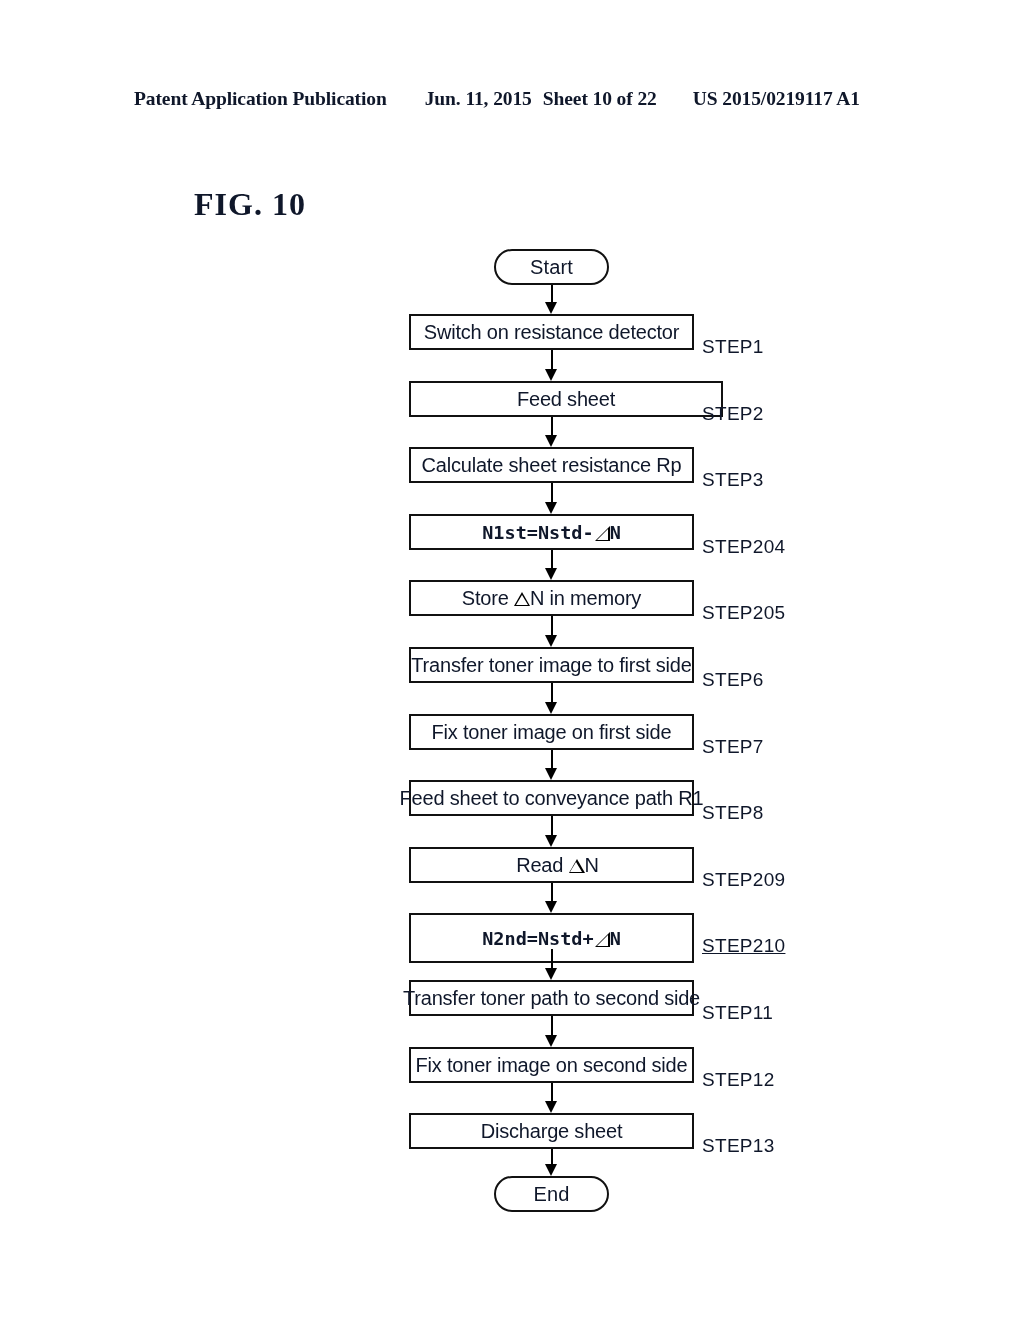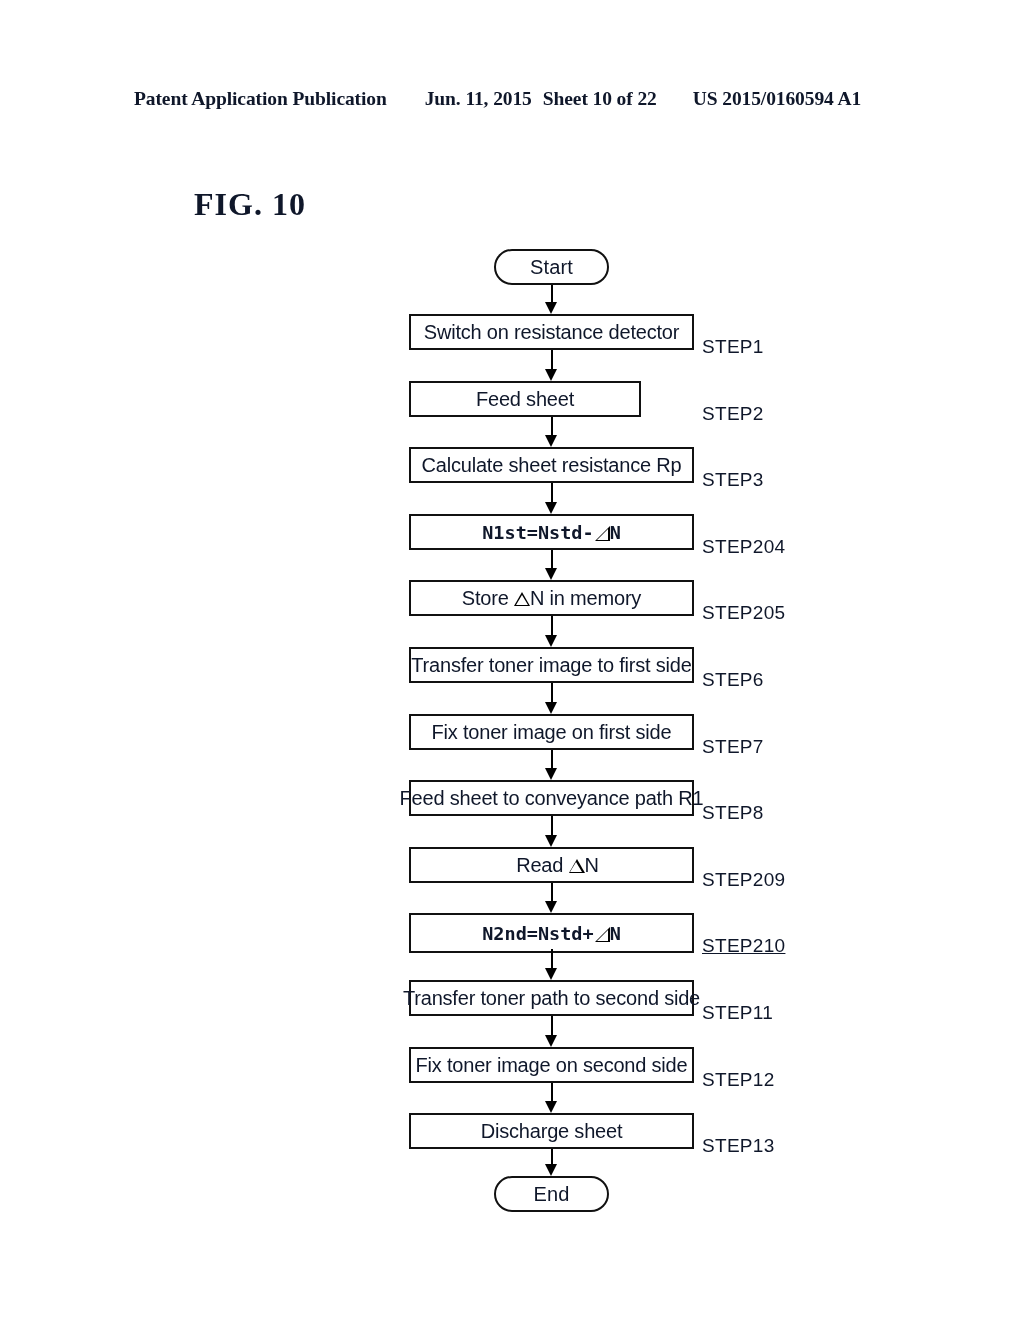--- a/index.html
+++ b/index.html
@@ -178,34 +178,34 @@
 </style>
 </head>
 <body>
 
 <div id="page">
 
   <div id="pub-header">
     <span class="seg-pub">Patent Application Publication</span>
     <span class="seg-date">Jun. 11, 2015</span>
     <span class="seg-sheet">Sheet 10 of 22</span>
-    <span class="seg-docnum">US 2015/0160594 A1</span>
+    <span class="seg-docnum">US 2015/0219117 A1</span>
   </div>
 
   <div id="fig-title">FIG. 10</div>
 
   <div id="flowchart">
       <div class="node terminator" style="left: 488px; top: 249px; width: 115px; height: 36px;">
         <span>Start</span>
       </div>
       <div class="node process" style="left: 403px; top: 314px; width: 285px; height: 36px;">
         <span>Switch on resistance detector</span>
       </div>
       <div class="step-label" style="left: 696px; top: 337px;">STEP1</div>
-      <div class="node process" style="left: 403px; top: 381px; width: 232px; height: 36px;">
+      <div class="node process" style="left: 403px; top: 381px; width: 314px; height: 36px;">
         <span>Feed sheet</span>
       </div>
       <div class="step-label" style="left: 696px; top: 404px;">STEP2</div>
       <div class="node process" style="left: 403px; top: 447px; width: 285px; height: 36px;">
         <span>Calculate sheet resistance Rp</span>
       </div>
       <div class="step-label" style="left: 696px; top: 470px;">STEP3</div>
       <div class="node process mono" style="left: 403px; top: 514px; width: 285px; height: 36px;">
         <span>N1st=Nstd-<span class="rtri"></span>N</span>
       </div>
@@ -223,21 +223,21 @@
       </div>
       <div class="step-label" style="left: 696px; top: 737px;">STEP7</div>
       <div class="node process" style="left: 403px; top: 780px; width: 285px; height: 36px;">
         <span>Feed sheet to conveyance path R1</span>
       </div>
       <div class="step-label" style="left: 696px; top: 803px;">STEP8</div>
       <div class="node process" style="left: 403px; top: 847px; width: 285px; height: 36px; padding-left: 12px;">
         <span>Read <span class="etri"></span>N</span>
       </div>
       <div class="step-label" style="left: 696px; top: 870px;">STEP209</div>
-      <div class="node process mono" style="left: 403px; top: 913px; width: 285px; height: 40px;">
+      <div class="node process mono" style="left: 403px; top: 913px; width: 285px; height: 50px;">
         <span>N2nd=Nstd+<span class="rtri"></span>N</span>
       </div>
       <div class="step-label" style="left: 696px; top: 936px; text-decoration: underline;">STEP210</div>
       <div class="node process" style="left: 403px; top: 980px; width: 285px; height: 36px;">
         <span>Transfer toner path to second side</span>
       </div>
       <div class="step-label" style="left: 696px; top: 1003px;">STEP11</div>
       <div class="node process" style="left: 403px; top: 1047px; width: 285px; height: 36px;">
         <span>Fix toner image on second side</span>
       </div>

